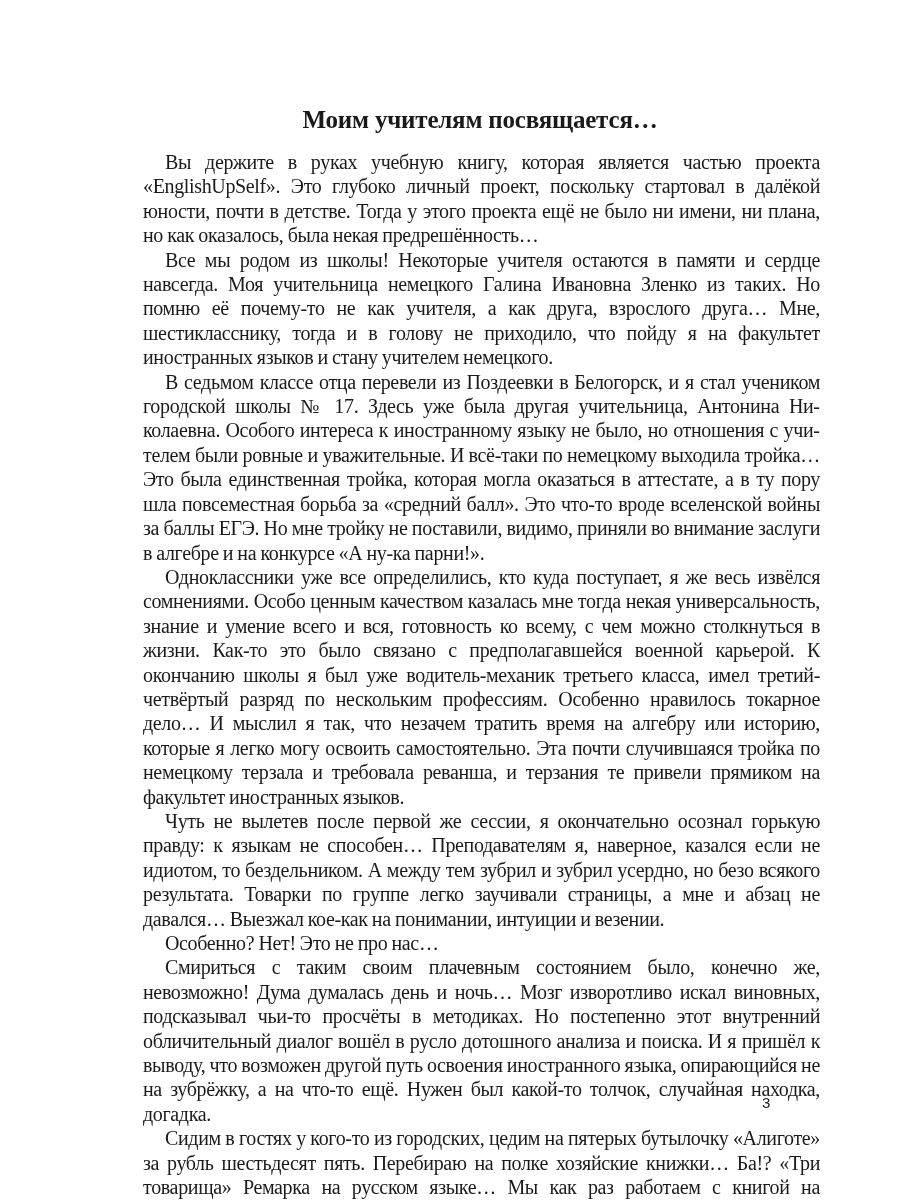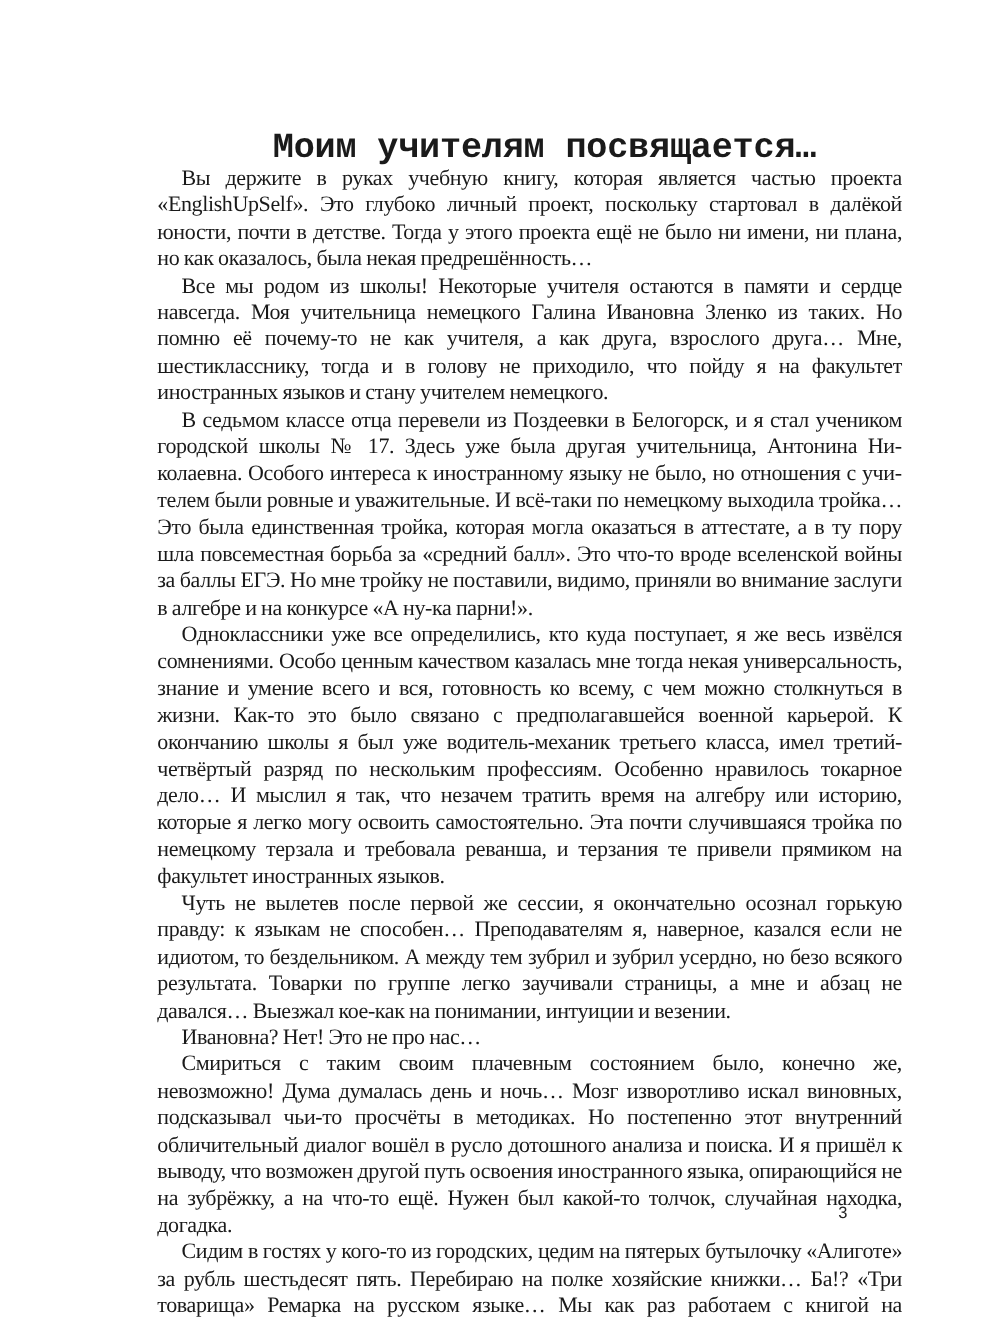--- a/index.html
+++ b/index.html
@@ -20,27 +20,27 @@
       left: 0; top: 0;
       width: 900px; height: 1200px;
       background: #ffffff;
     }
     .title {
       position: absolute;
       left: 140px;
       width: 680px;
       top: 104px;
       text-align: center;
-      font-family: Liberation Mono, monospace;
+      font-family: Liberation Serif, serif;
       font-weight: bold;
-      font-size: 32px;
+      font-size: 25px;
       letter-spacing: -0.2px;
       line-height: 32px;
       color: #1a1a1a;
-      margin: 15px;
+      margin: 0;
     }
     .body-text {
       position: absolute;
       left: 143px;
       top: 150px;
       width: 677px;
       font-size: 20px;
       line-height: 24.4px;
       text-align: justify;
       letter-spacing: -0.35px;
@@ -65,19 +65,19 @@
 
 <div class="page">
   <h1 class="title">Моим учителям посвящается…</h1>
 
   <div class="body-text">
     <p>Вы держите в руках учебную книгу, которая является частью проекта «EnglishUpSelf». Это глубоко личный проект, поскольку стартовал в далёкой юности, почти в детстве. Тогда у этого проекта ещё не было ни имени, ни плана, но как оказалось, была некая предрешён­ность…</p>
     <p>Все мы родом из школы! Некоторые учителя остаются в памяти и сердце навсегда. Моя учительница немецкого Галина Ивановна Зленко из таких. Но помню её почему-то не как учителя, а как друга, взрослого друга… Мне, шестикласснику, тогда и в голову не приходило, что пойду я на факультет иностранных языков и стану учителем немецкого.</p>
     <p>В седьмом классе отца перевели из Поздеевки в Белогорск, и я стал учени­ком городской школы № 17. Здесь уже была другая учительница, Антонина Ни­колаевна. Особого интереса к иностранному языку не было, но отношения с учи­телем были ровные и уважительные. И всё-таки по немецкому выходила трой­ка… Это была единственная тройка, которая могла оказаться в аттестате, а в ту пору шла повсеместная борьба за «средний балл». Это что-то вроде вселенской войны за баллы ЕГЭ. Но мне тройку не поставили, видимо, приняли во внимание заслуги в алгебре и на конкурсе «А ну-ка парни!».</p>
     <p>Одноклассники уже все определились, кто куда поступает, я же весь извёл­ся сомнениями. Особо ценным качеством казалась мне тогда некая универсаль­ность, знание и умение всего и вся, готовность ко всему, с чем можно столкнуть­ся в жизни. Как-то это было связано с предполагавшейся военной карьерой. К окончанию школы я был уже водитель-механик третьего класса, имел третий-четвёр­тый разряд по нескольким профессиям. Особенно нравилось токарное дело… И мыс­лил я так, что незачем тратить время на алгебру или историю, которые я легко могу освоить самостоятельно. Эта почти случившаяся тройка по немецкому терзала и тре­бовала реванша, и терзания те привели прямиком на факультет иностранных языков.</p>
     <p>Чуть не вылетев после первой же сессии, я окончательно осознал горькую правду: к языкам не способен… Преподавателям я, наверное, казался если не идиотом, то без­дельником. А между тем зубрил и зубрил усердно, но безо всякого результата. Товарки по группе легко заучивали страницы, а мне и абзац не давался… Выезжал кое-как на по­нимании, интуиции и везении.</p>
-    <p>Ивановна? Нет! Это не про нас…</p>
+    <p>Особенно? Нет! Это не про нас…</p>
     <p>Смириться с таким своим плачевным состоянием было, конечно же, невозможно! Дума думалась день и ночь… Мозг изворотливо искал виновных, подсказывал чьи-то просчёты в методиках. Но постепенно этот внутренний обличительный диалог вошёл в русло дотошного анализа и поиска. И я пришёл к выводу, что возможен другой путь освоения иностранного языка, опирающийся не на зубрёжку, а на что-то ещё. Нужен был какой-то толчок, случайная находка, догадка.</p>
     <p>Сидим в гостях у кого-то из городских, цедим на пятерых бутылочку «Алиготе» за рубль шестьдесят пять. Перебираю на полке хозяйские книжки… Ба!? «Три товарища» Ремарка на русском языке… Мы как раз работаем с книгой на «домашке», препарируем текст, анализируем языковые средства, доказываем преподавателю, что вдумчиво читали</p>
   </div>
 
   <div class="page-number">3</div>
 </div>
 
 </body></html>

